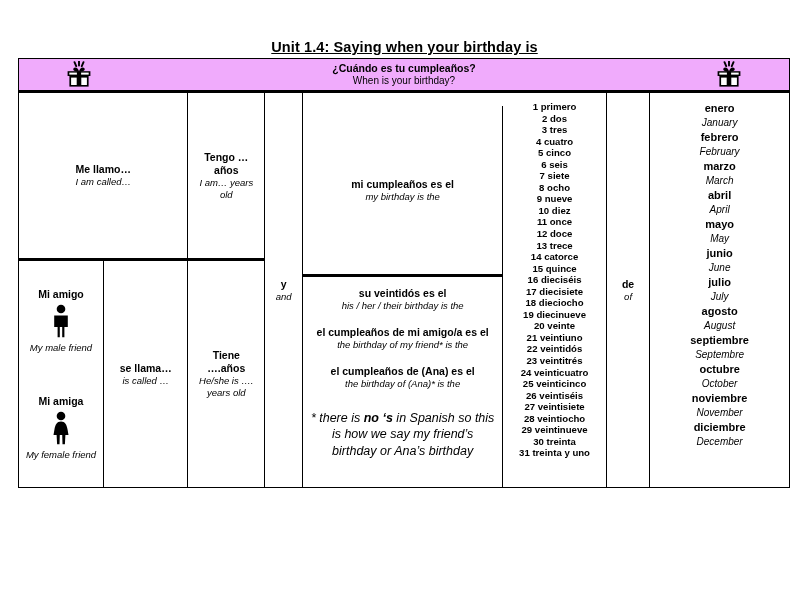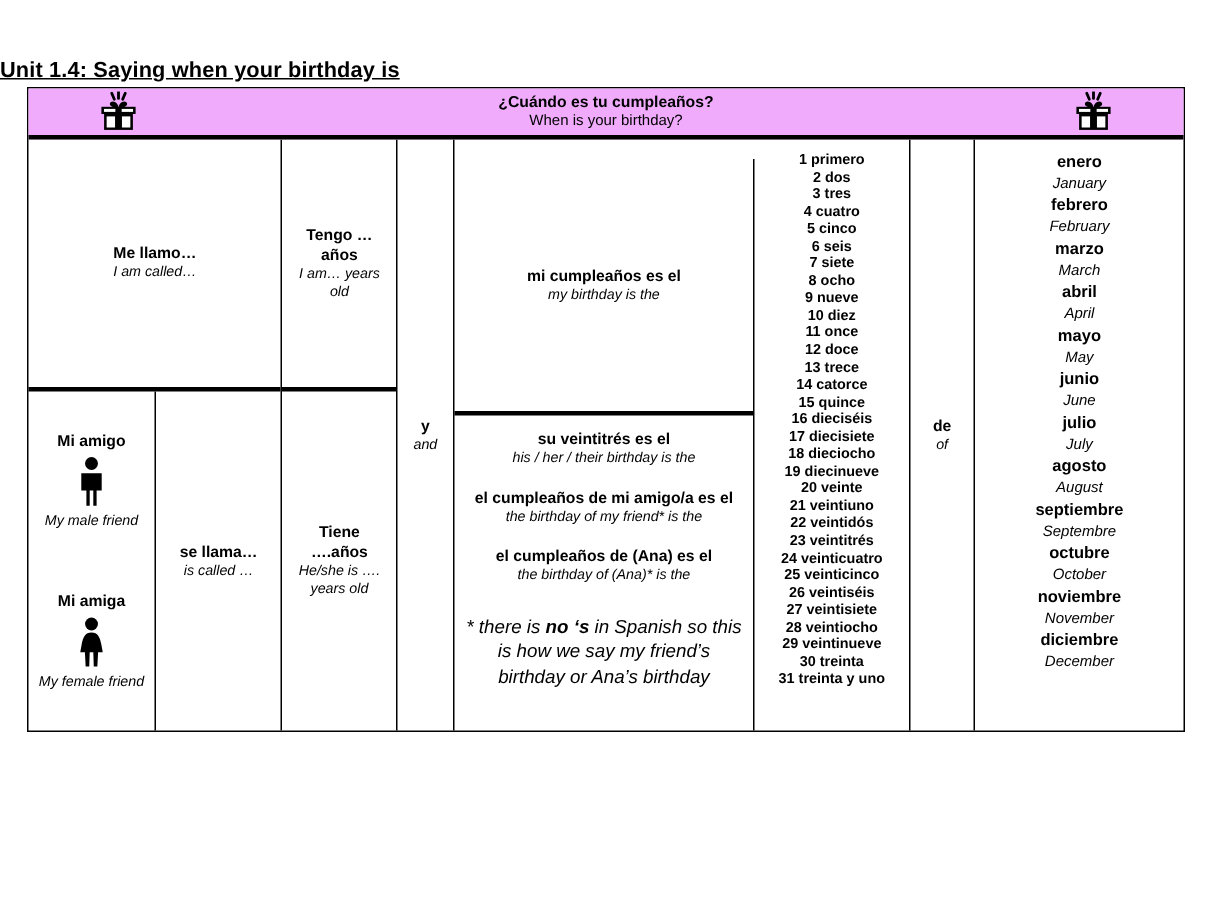--- a/index.html
+++ b/index.html
@@ -14,21 +14,21 @@
     color: #000000;
     overflow: hidden;
     position: relative;
   }
 
   
   .title-wrap {
     position: absolute;
     left: 0; top: 38px;
     width: 809px;
-    text-align: left;
+    text-align: center;
   }
   .title {
     display: inline-block;
     font-size: 14.5px;
     font-weight: bold;
     text-decoration: underline;
     letter-spacing: 0.1px;
   }
 
   
@@ -266,21 +266,21 @@
       </div>
     </div>
 
     <div class="col c-phrase">
       <div class="phrase-top">
         <div class="es">mi cumpleaños es el</div>
         <div class="en">my birthday is the</div>
       </div>
       <div class="phrase-bot">
         <div class="pgroup">
-          <div class="es">su veintitrés es el</div>
+          <div class="es">su veintidós es el</div>
           <div class="en">his / her / their birthday is the</div>
         </div>
         <div class="pgroup">
           <div class="es">el cumpleaños de mi amigo/a es el</div>
           <div class="en">the birthday of my friend* is the</div>
         </div>
         <div class="pgroup">
           <div class="es">el cumpleaños de (Ana) es el</div>
           <div class="en">the birthday of (Ana)* is the</div>
         </div>

